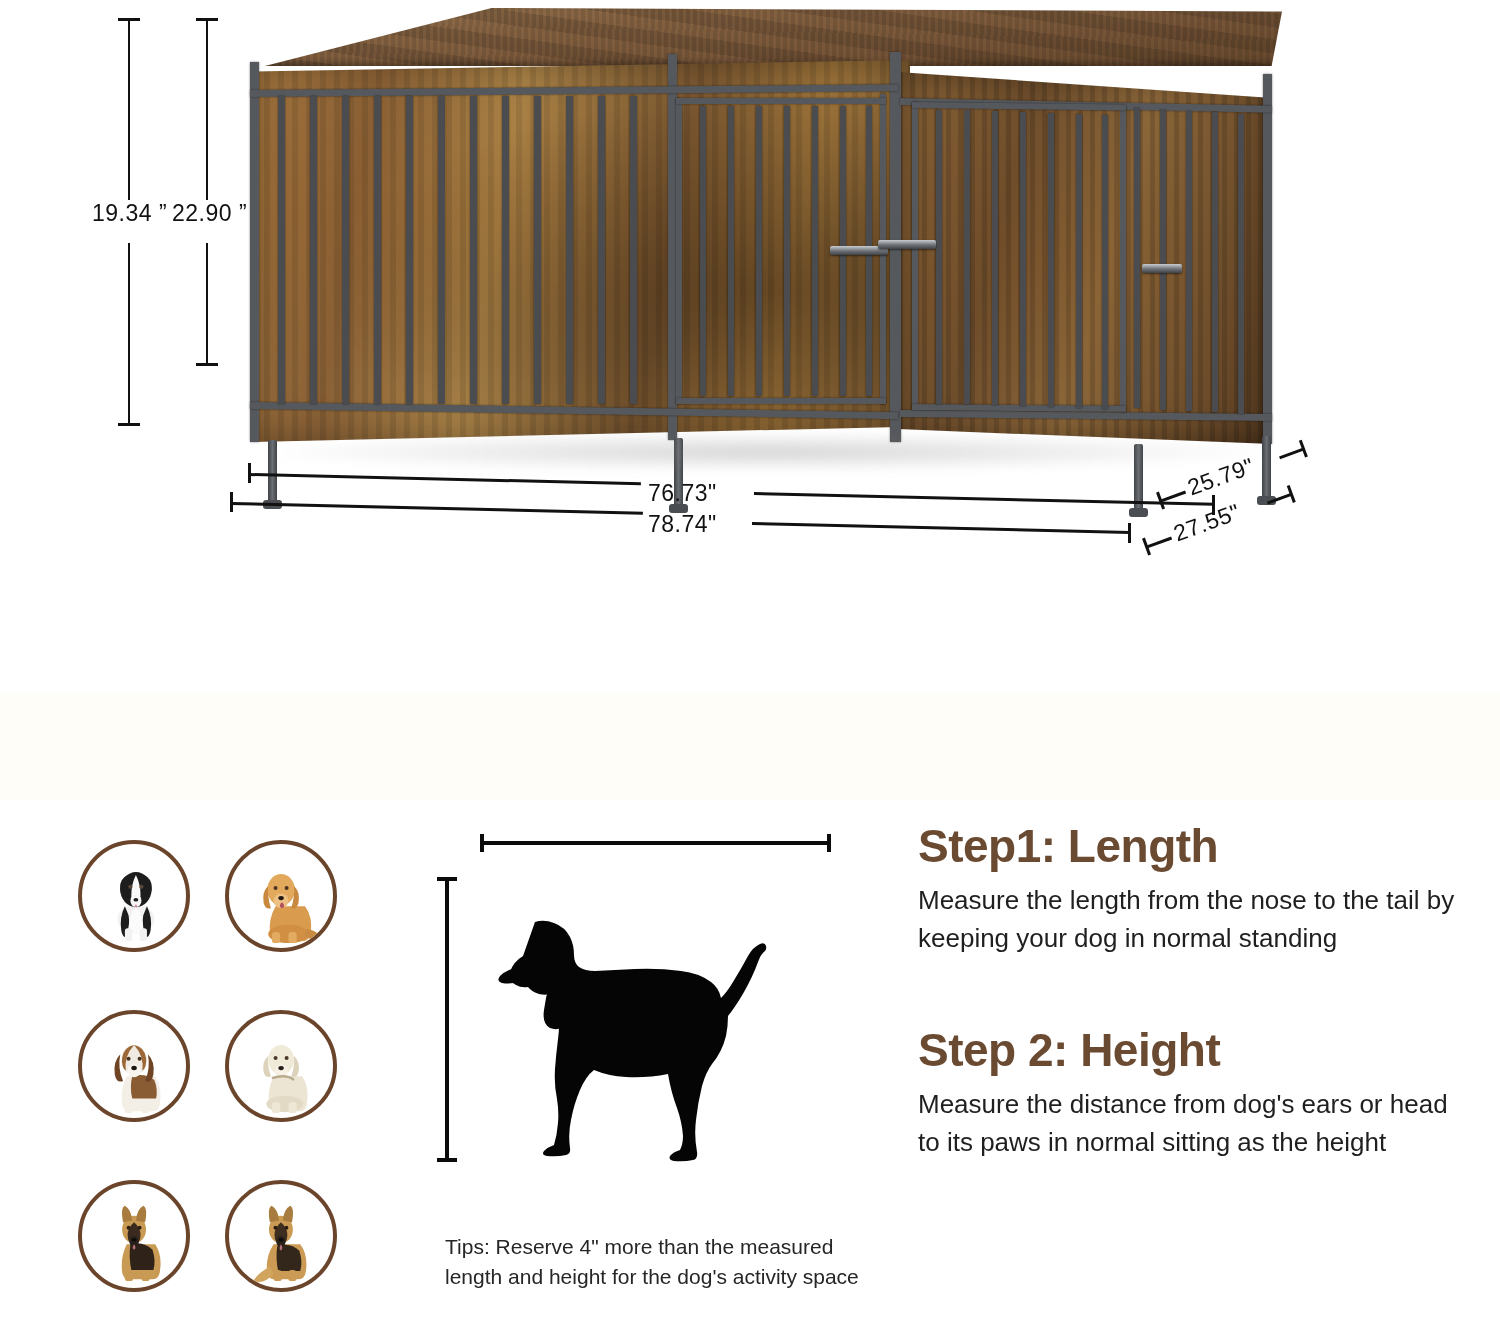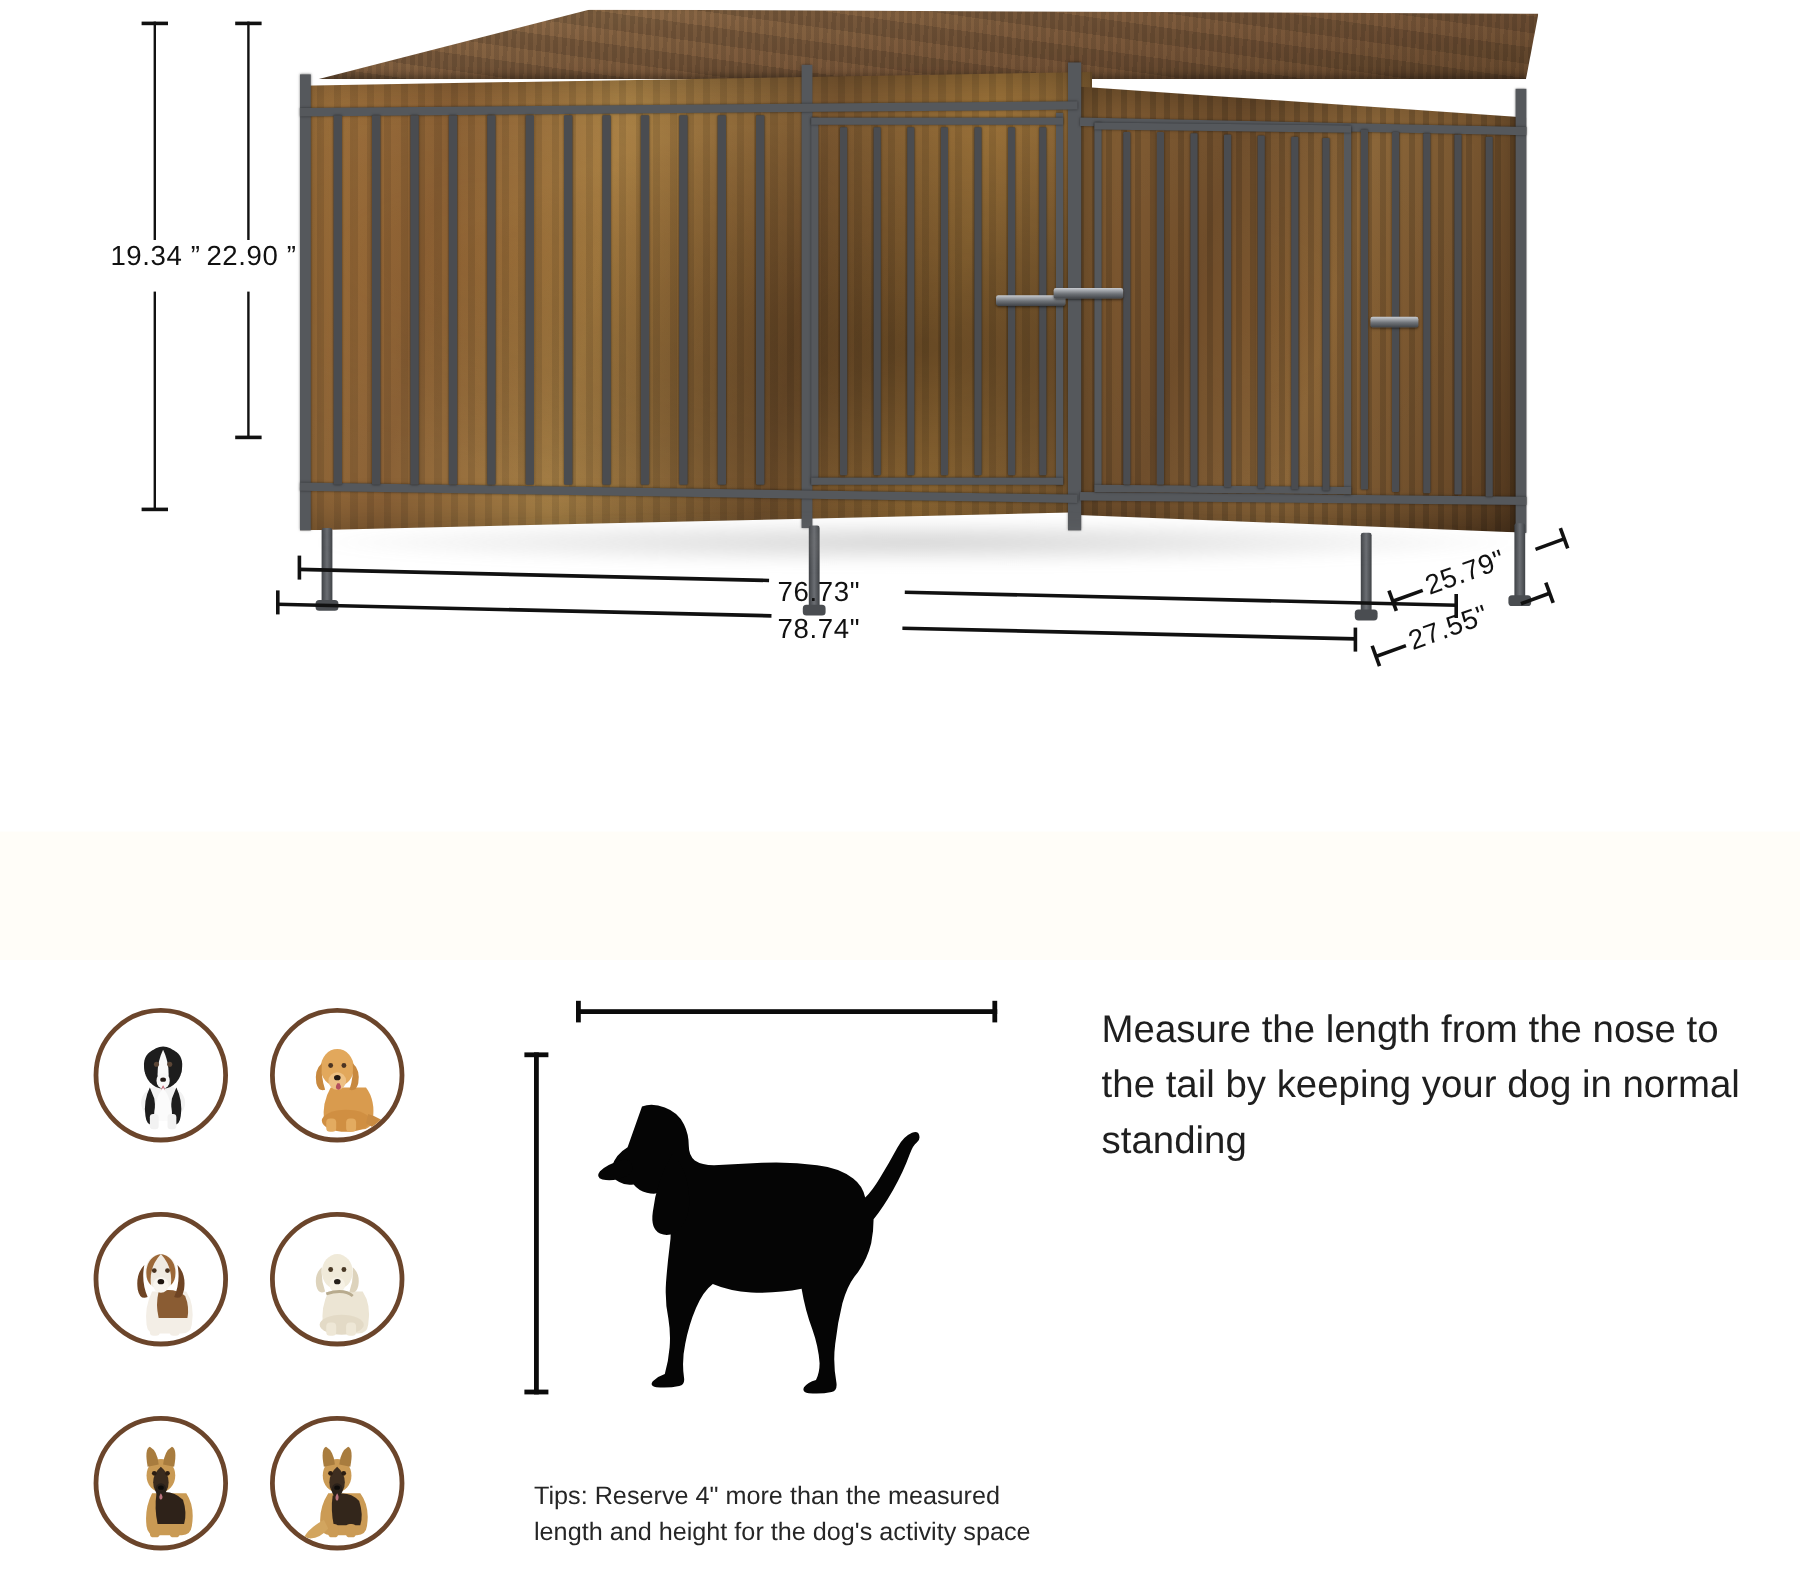--- a/index.html
+++ b/index.html
@@ -131,21 +131,21 @@
     position:absolute;left:20px;top:422px;width:420px;
     font-size:21px;line-height:1.42;color:#262626;
   }
 
   
   .steps{position:absolute;left:918px;top:22px;width:545px;}
   .step-h{
     font-size:46px;font-weight:bold;color:#6b4a32;letter-spacing:-.5px;line-height:1.05;
   }
   .step-p{
-    font-size:32px;line-height:1.45;color:#1f1f1f;margin-top:12px;
+    font-size:26px;line-height:1.45;color:#1f1f1f;margin-top:12px;
   }
   .step2{margin-top:68px;}
 </style>
 </head>
 <body>
 
 <div class="stage">
 
   <div class="product-section">
 
@@ -481,17 +481,22 @@
           z"></path>
         <path fill="#050505" d="M55 96 q-14 4 -20 10 q-4 5 2 7 q10 2 20 -3 q6 -3 5 -8 q-1 -6 -7 -6z"></path>
         <path fill="#050505" d="M95 92 q12 10 14 32 q2 18 -6 28 q-8 10 -18 6 q-8 -4 -6 -18 q3 -26 16 -48z"></path>
       </svg>
 
       <div class="tips">Tips: Reserve 4" more than the measured length and height for the dog's activity space</div>
     </div>
 
     <div class="steps">
       <div>
+        <div class="step-h">Step1: Length</div>
         <div class="step-p">Measure the length from the nose to the tail by keeping your dog in normal standing</div>
+      </div>
+      <div class="step2">
+        <div class="step-h">Step 2: Height</div>
+        <div class="step-p">Measure the distance from dog's ears or head to its paws in normal sitting as the height</div>
       </div>
     </div>
   </div>
 </div>
 
 </body></html>

